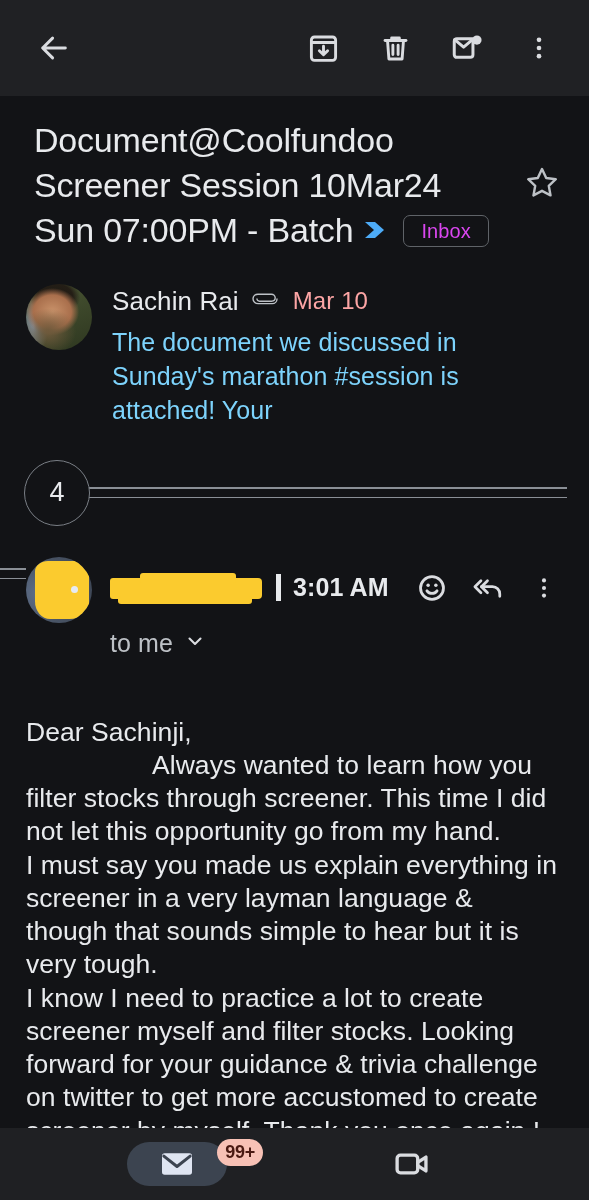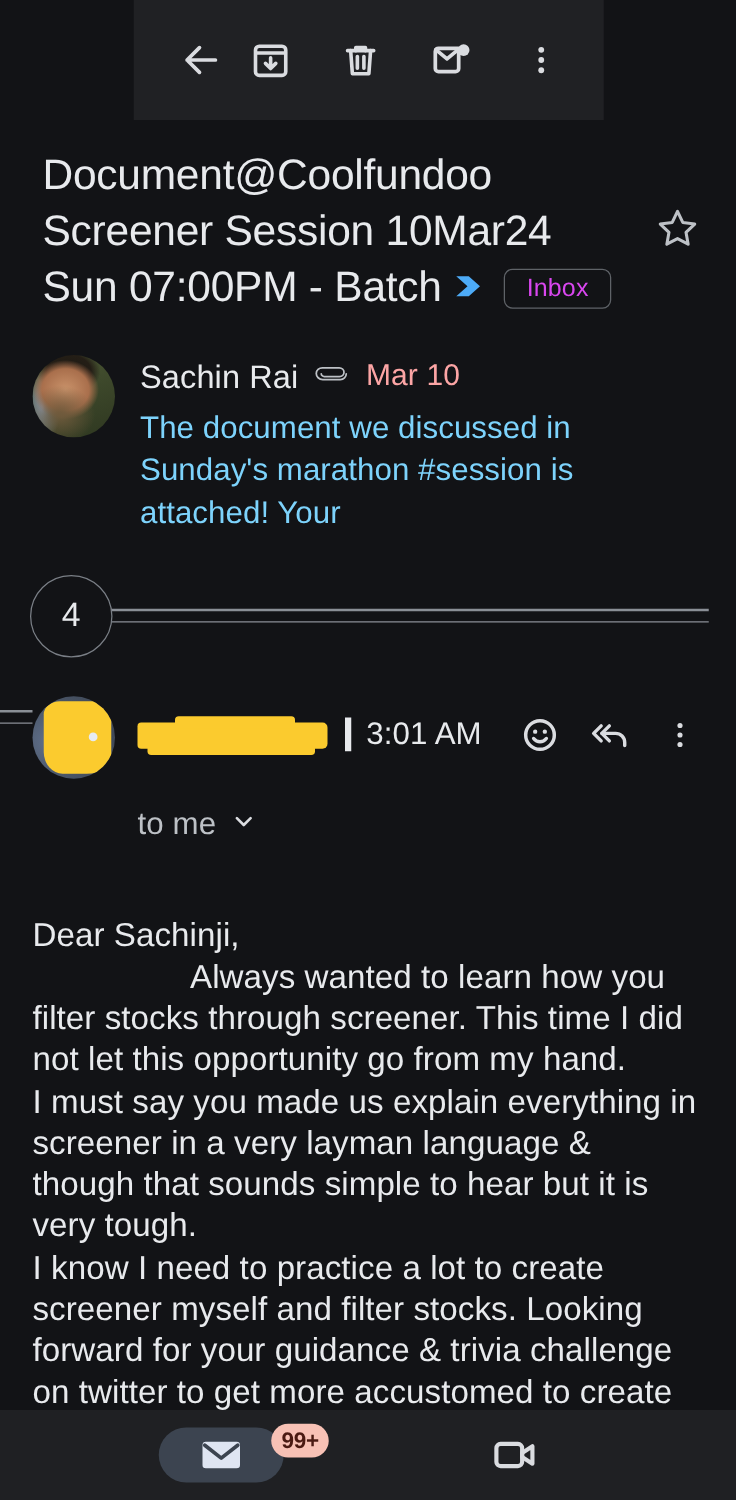--- a/index.html
+++ b/index.html
@@ -12,21 +12,20 @@
     overflow: hidden;
   }
 
   #app {
     position: relative;
     width: 589px;
     height: 1200px;
     background: #121316;
     display: flex;
     flex-direction: column;
-    align-items: center;
   }
 
   
   .appbar {
     height: 96px;
     background: #202124;
     display: flex;
     align-items: center;
     padding: 0 22px 0 26px;
     flex: 0 0 auto;
@@ -254,34 +253,35 @@
     width: 5px; height: 27px;
     background: #e8eaed;
     margin: 0 12px 0 8px;
     flex: 0 0 auto;
   }
   .msg-time {
     color: #e8eaed;
     font-size: 25px;
     letter-spacing: 0.1px;
     white-space: nowrap;
+    font-weight: bold;
   }
   .head-actions {
     display: flex;
     align-items: center;
     margin-left: auto;
     gap: 2px;
   }
   .head-actions .icon-btn { width: 54px; height: 54px; }
 
   .to-row {
     display: flex;
     align-items: center;
     gap: 10px;
-    margin-top: 30px;
+    margin-top: 14px;
     cursor: pointer;
     width: fit-content;
   }
   .to-text {
     color: #bdc1c6;
     font-size: 25px;
     letter-spacing: 0.1px;
   }
 
   

